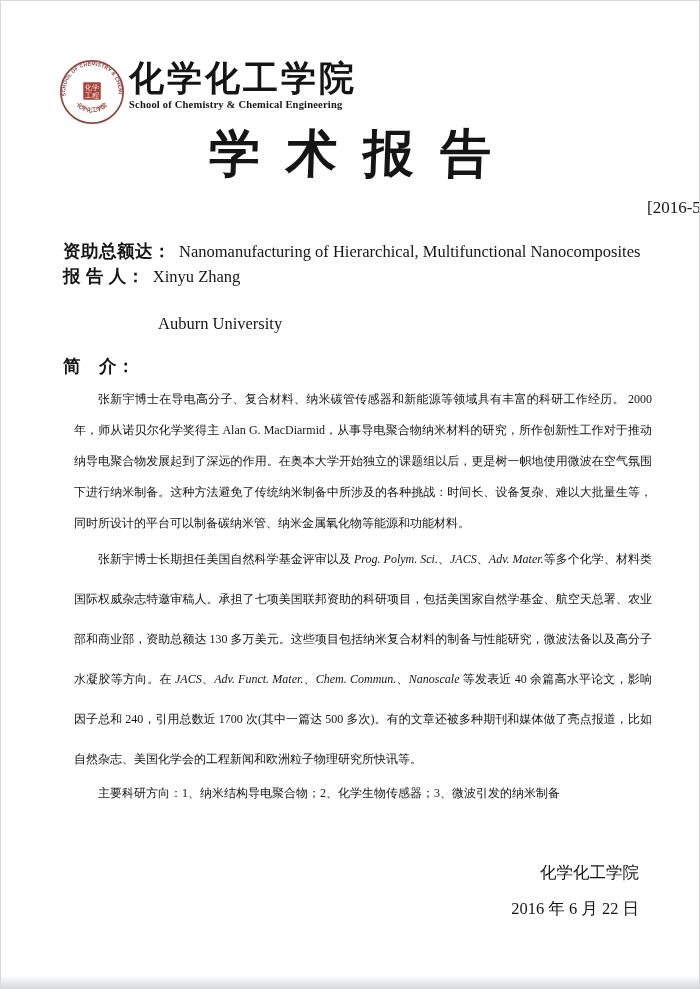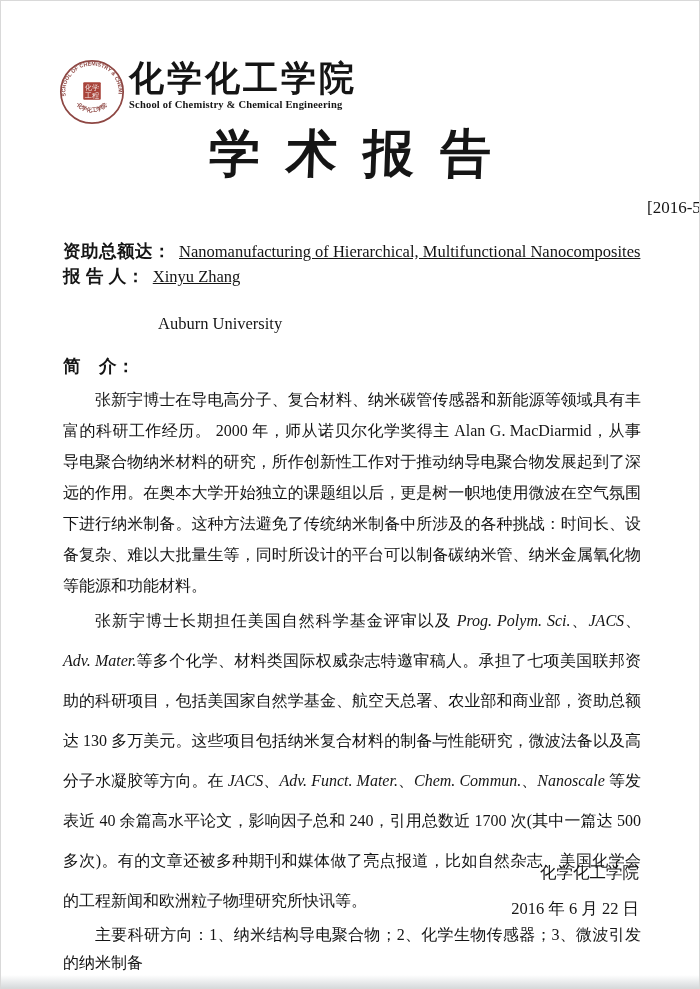--- a/index.html
+++ b/index.html
@@ -33,29 +33,29 @@
     letter-spacing:26px;text-indent:26px;
     transform:skewX(-2deg);
   }
   .issue-no{
     position:absolute;top:197px;left:0;width:100%;
     text-align:right;font-size:17px;line-height:20px;padding-left:16px;
   }
   
   .row{position:absolute;left:62px;white-space:nowrap;}
   .row .lbl{font-weight:bold;font-size:17.5px;letter-spacing:0.5px;}
-  .row .val{font-size:16.5px;margin-left:8px;text-decoration:underline;}
+  .row .val{font-size:16.5px;margin-left:8px;}
   .row-report-title{top:238px;}
   .row-speaker{top:263px;}
   .affiliation{position:absolute;left:157px;top:313px;font-size:16.5px;}
   .row-intro-label{top:353px;}
   
   .intro{
-    position:absolute;left:62px;top:383px;width:578px;
-    font-size:16px;text-align:justify;
+    position:absolute;left:73px;top:383px;width:578px;
+    font-size:12px;text-align:justify;
   }
   .intro p{margin:0;text-indent:2em;}
   .intro p.p1{line-height:31px;}
   .intro p.p2{line-height:40px;}
   .intro p.p3{line-height:28px;}
   .intro i{font-style:italic;}
   
   .row-time{top:795px;}
   .row-place{top:831px;}
   .sign{position:absolute;right:60px;text-align:right;font-size:16.5px;white-space:nowrap;}

